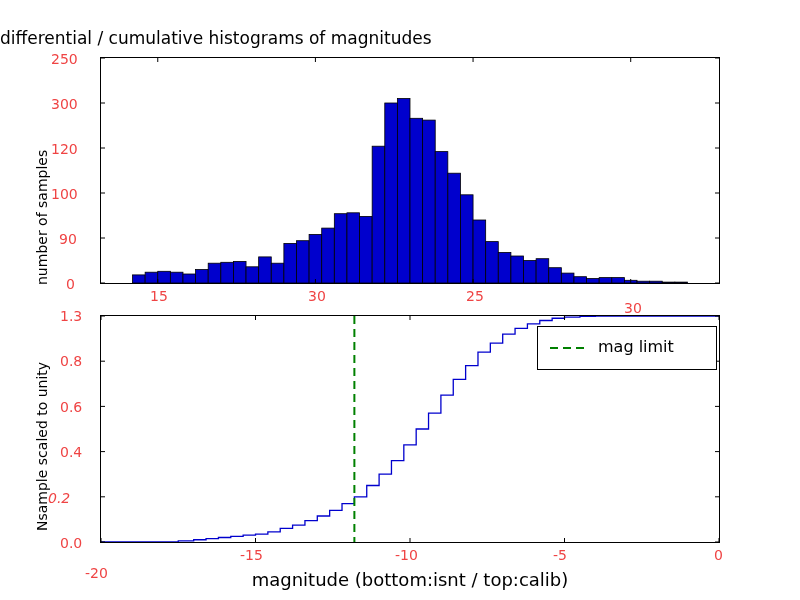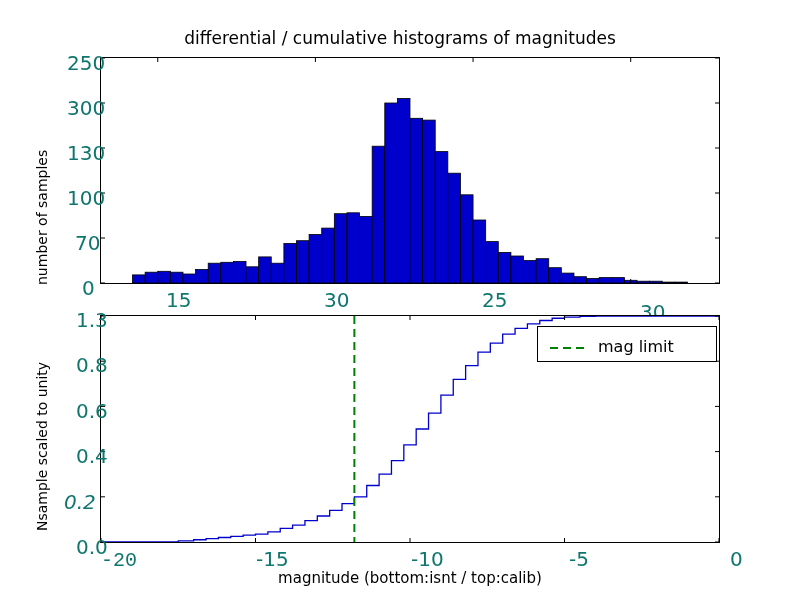--- a/index.html
+++ b/index.html
@@ -1,34 +1,34 @@
 <!DOCTYPE html>
 <html><head>
 <meta charset="utf-8">
 <style>
   html,body{margin:0;padding:0;}
   body{width:800px;height:600px;background:#ffffff;font-family:"DejaVu Sans",sans-serif;overflow:hidden;}
   #root{position:relative;width:800px;height:600px;}
   .plot-title{
-    position:absolute;left:0;top:28px;width:800px;text-align:center;
+    position:absolute;left:0;top:28px;width:800px;text-align:left;
     font-size:17px;color:#000;
   }
   .axes{position:absolute;box-sizing:border-box;border:1px solid #000;background:#fff;}
   #axes-top{left:100px;top:57px;width:620px;height:227px;}
   #axes-bottom{left:100px;top:315px;width:620px;height:228px;}
-  .tick-label{position:absolute;font-size:20px;color:#0f766e;white-space:nowrap;margin-left:16px;}
+  .tick-label{position:absolute;font-size:14px;color:#ef4444;white-space:nowrap;}
   .ylabel{
     position:absolute;font-size:14px;color:#000;white-space:nowrap;
     transform-origin:0 0;transform:rotate(-90deg);
   }
-  .xlabel{position:absolute;font-size:15px;color:#000;white-space:nowrap;text-align:center;}
+  .xlabel{position:absolute;font-size:18px;color:#000;white-space:nowrap;text-align:center;}
   svg{display:block;}
   .legend-box{
     position:absolute;box-sizing:border-box;border:1px solid #000;background:#fff;
-    left:537px;top:326px;width:180px;height:36px;
+    left:537px;top:326px;width:180px;height:44px;
   }
   .legend-label{
     position:absolute;left:60px;top:10px;font-size:16px;color:#000;white-space:nowrap;
   }
 </style>
 </head>
 <body>
 
 <div id="root">
 
@@ -99,23 +99,23 @@
         <line x1="0" y1="45" x2="4" y2="45" stroke="#000" stroke-width="1"></line>
         <line x1="618" y1="45" x2="614" y2="45" stroke="#000" stroke-width="1"></line>
         <line x1="0" y1="0" x2="4" y2="0" stroke="#000" stroke-width="1"></line>
         <line x1="618" y1="0" x2="614" y2="0" stroke="#000" stroke-width="1"></line>
       </svg>
   </div>
 
   <div class="ylabel" style="left:34px;top:285px;">number of samples</div>
 
   <div class="tick-label" style="left:66px;top:276px;">0</div>
-  <div class="tick-label" style="left:59px;top:231px;">70</div>
+  <div class="tick-label" style="left:59px;top:231px;">90</div>
   <div class="tick-label" style="left:51px;top:186px;">100</div>
-  <div class="tick-label" style="left:51px;top:141px;">130</div>
+  <div class="tick-label" style="left:51px;top:141px;">120</div>
   <div class="tick-label" style="left:51px;top:96px;">300</div>
   <div class="tick-label" style="left:51px;top:51px;">250</div>
 
   <div class="tick-label" style="left:150px;top:288px;">15</div>
   <div class="tick-label" style="left:308px;top:288px;">30</div>
   <div class="tick-label" style="left:466px;top:288px;">25</div>
   <div class="tick-label" style="left:624px;top:300px;">30</div>
 
   <div class="axes" id="axes-bottom">
     <svg id="bottom-svg" width="618" height="226">
@@ -148,21 +148,21 @@
 
   <div class="ylabel" style="left:34px;top:531px;">Nsample scaled to unity</div>
 
   <div class="tick-label" style="left:60px;top:535px;">0.0</div>
   <div class="tick-label" style="left:48px;top:490px;font-style:italic;">0.2</div>
   <div class="tick-label" style="left:60px;top:444px;">0.4</div>
   <div class="tick-label" style="left:60px;top:399px;">0.6</div>
   <div class="tick-label" style="left:60px;top:353px;">0.8</div>
   <div class="tick-label" style="left:60px;top:308px;">1.3</div>
 
-  <div class="tick-label" style="left:85px;top:549px;font-family:Liberation Mono, monospace;">-20</div>
+  <div class="tick-label" style="left:85px;top:565px;">-20</div>
   <div class="tick-label" style="left:240px;top:547px;">-15</div>
   <div class="tick-label" style="left:395px;top:547px;">-10</div>
   <div class="tick-label" style="left:553px;top:547px;">-5</div>
   <div class="tick-label" style="left:714px;top:547px;">0</div>
 
   <div class="xlabel" style="left:200px;top:569px;width:420px;">magnitude (bottom:isnt / top:calib)</div>
 
   <div class="legend-box">
     <svg width="178" height="42">
       <line x1="12" y1="21" x2="46" y2="21" stroke="#008000" stroke-width="2" stroke-dasharray="8,5"></line>

